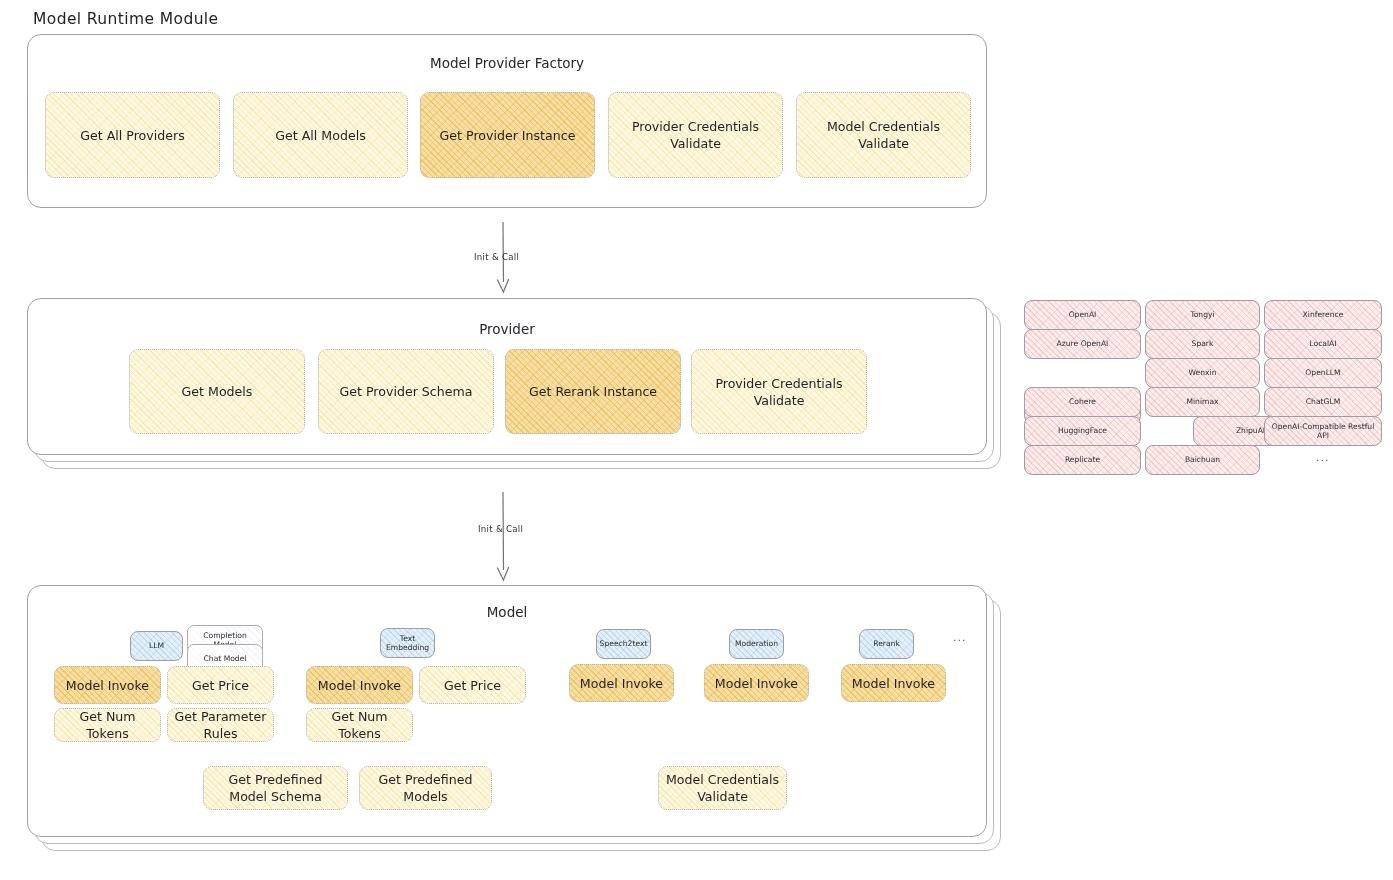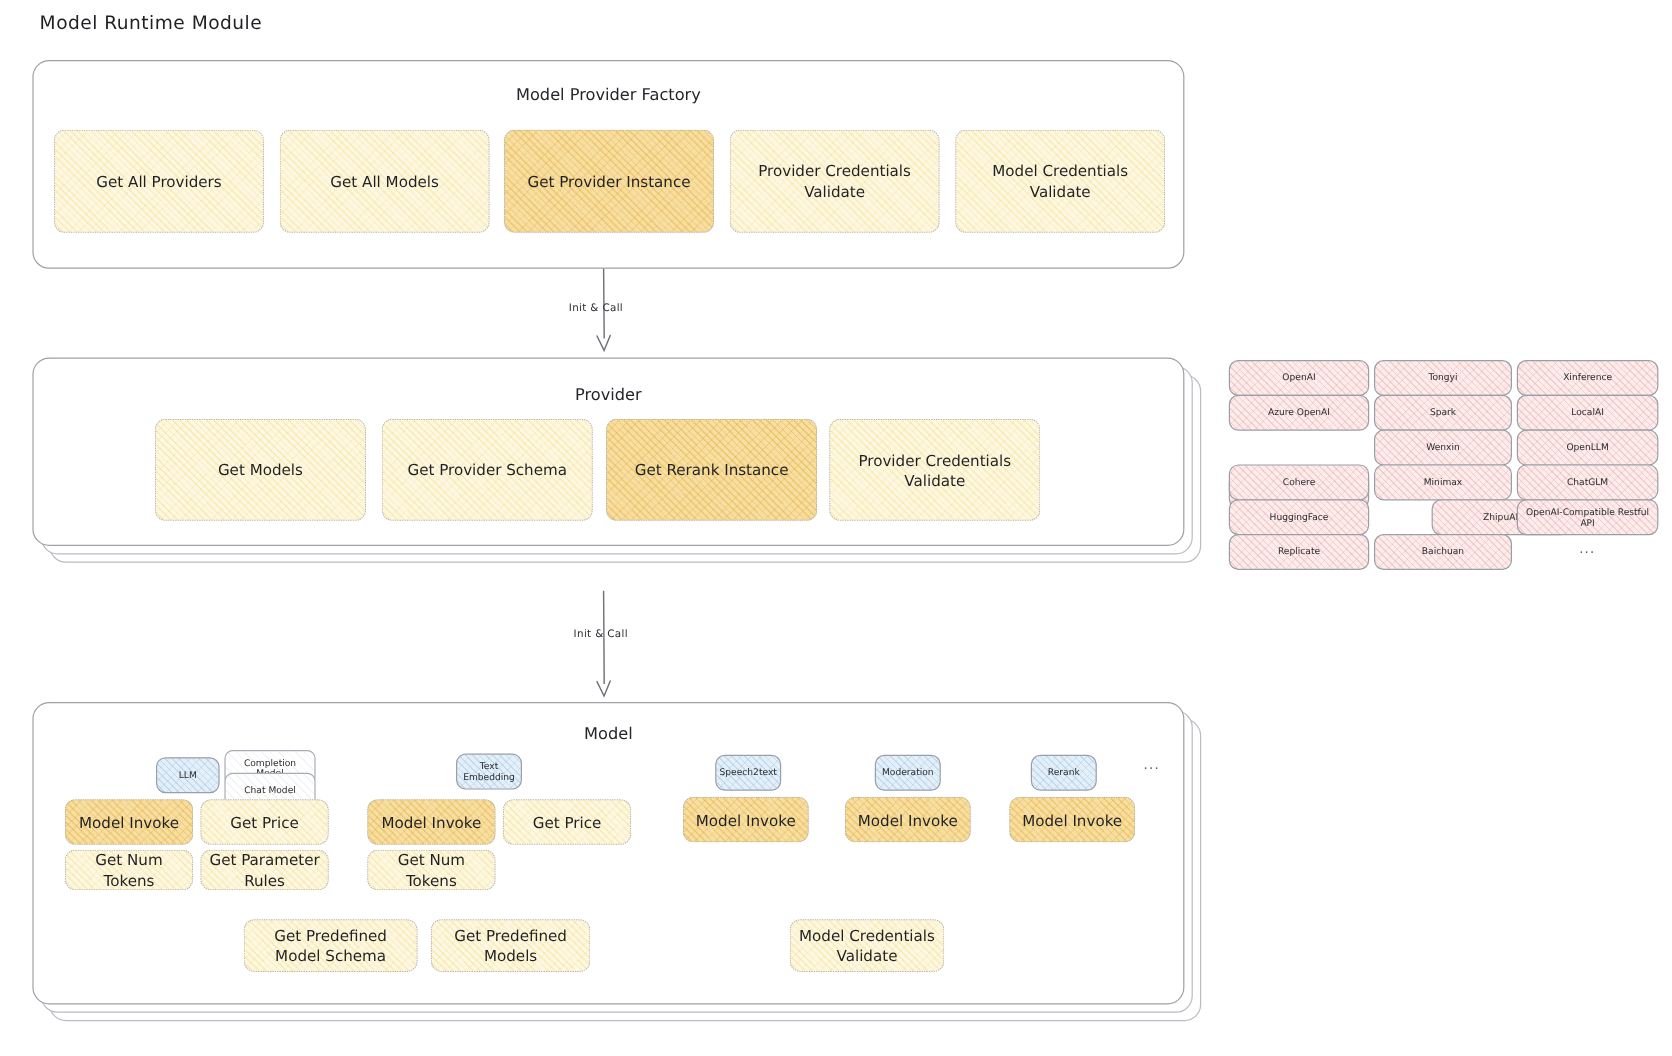--- a/index.html
+++ b/index.html
@@ -122,21 +122,21 @@
     color: #2d2f34;
     white-space: nowrap;
     letter-spacing: .3px;
   }
 </style>
 </head>
 <body>
 
 <div id="diagram-title">Model Runtime Module</div>
 
-<div class="group-stack" style="left:27px; top:50px; width:958px; height:152px;">
+<div class="group-stack" style="left:27px; top:34px; width:958px; height:152px;">
   <div class="group-layer l1" style="width:958px; height:172px;">
     <div class="group-title" style="top:20px;">Model Provider Factory</div>
 
     <div class="node hatch-yellow" style="left:17px; top:57px; width:175px; height:86px;">Get All Providers</div>
 
     <div class="node hatch-yellow" style="left:205px; top:57px; width:175px; height:86px;">Get All Models</div>
 
     <div class="node hatch-amber" style="left:392px; top:57px; width:175px; height:86px;">Get Provider Instance</div>
 
     <div class="node hatch-yellow" style="left:580px; top:57px; width:175px; height:86px;">Provider Credentials Validate</div>

